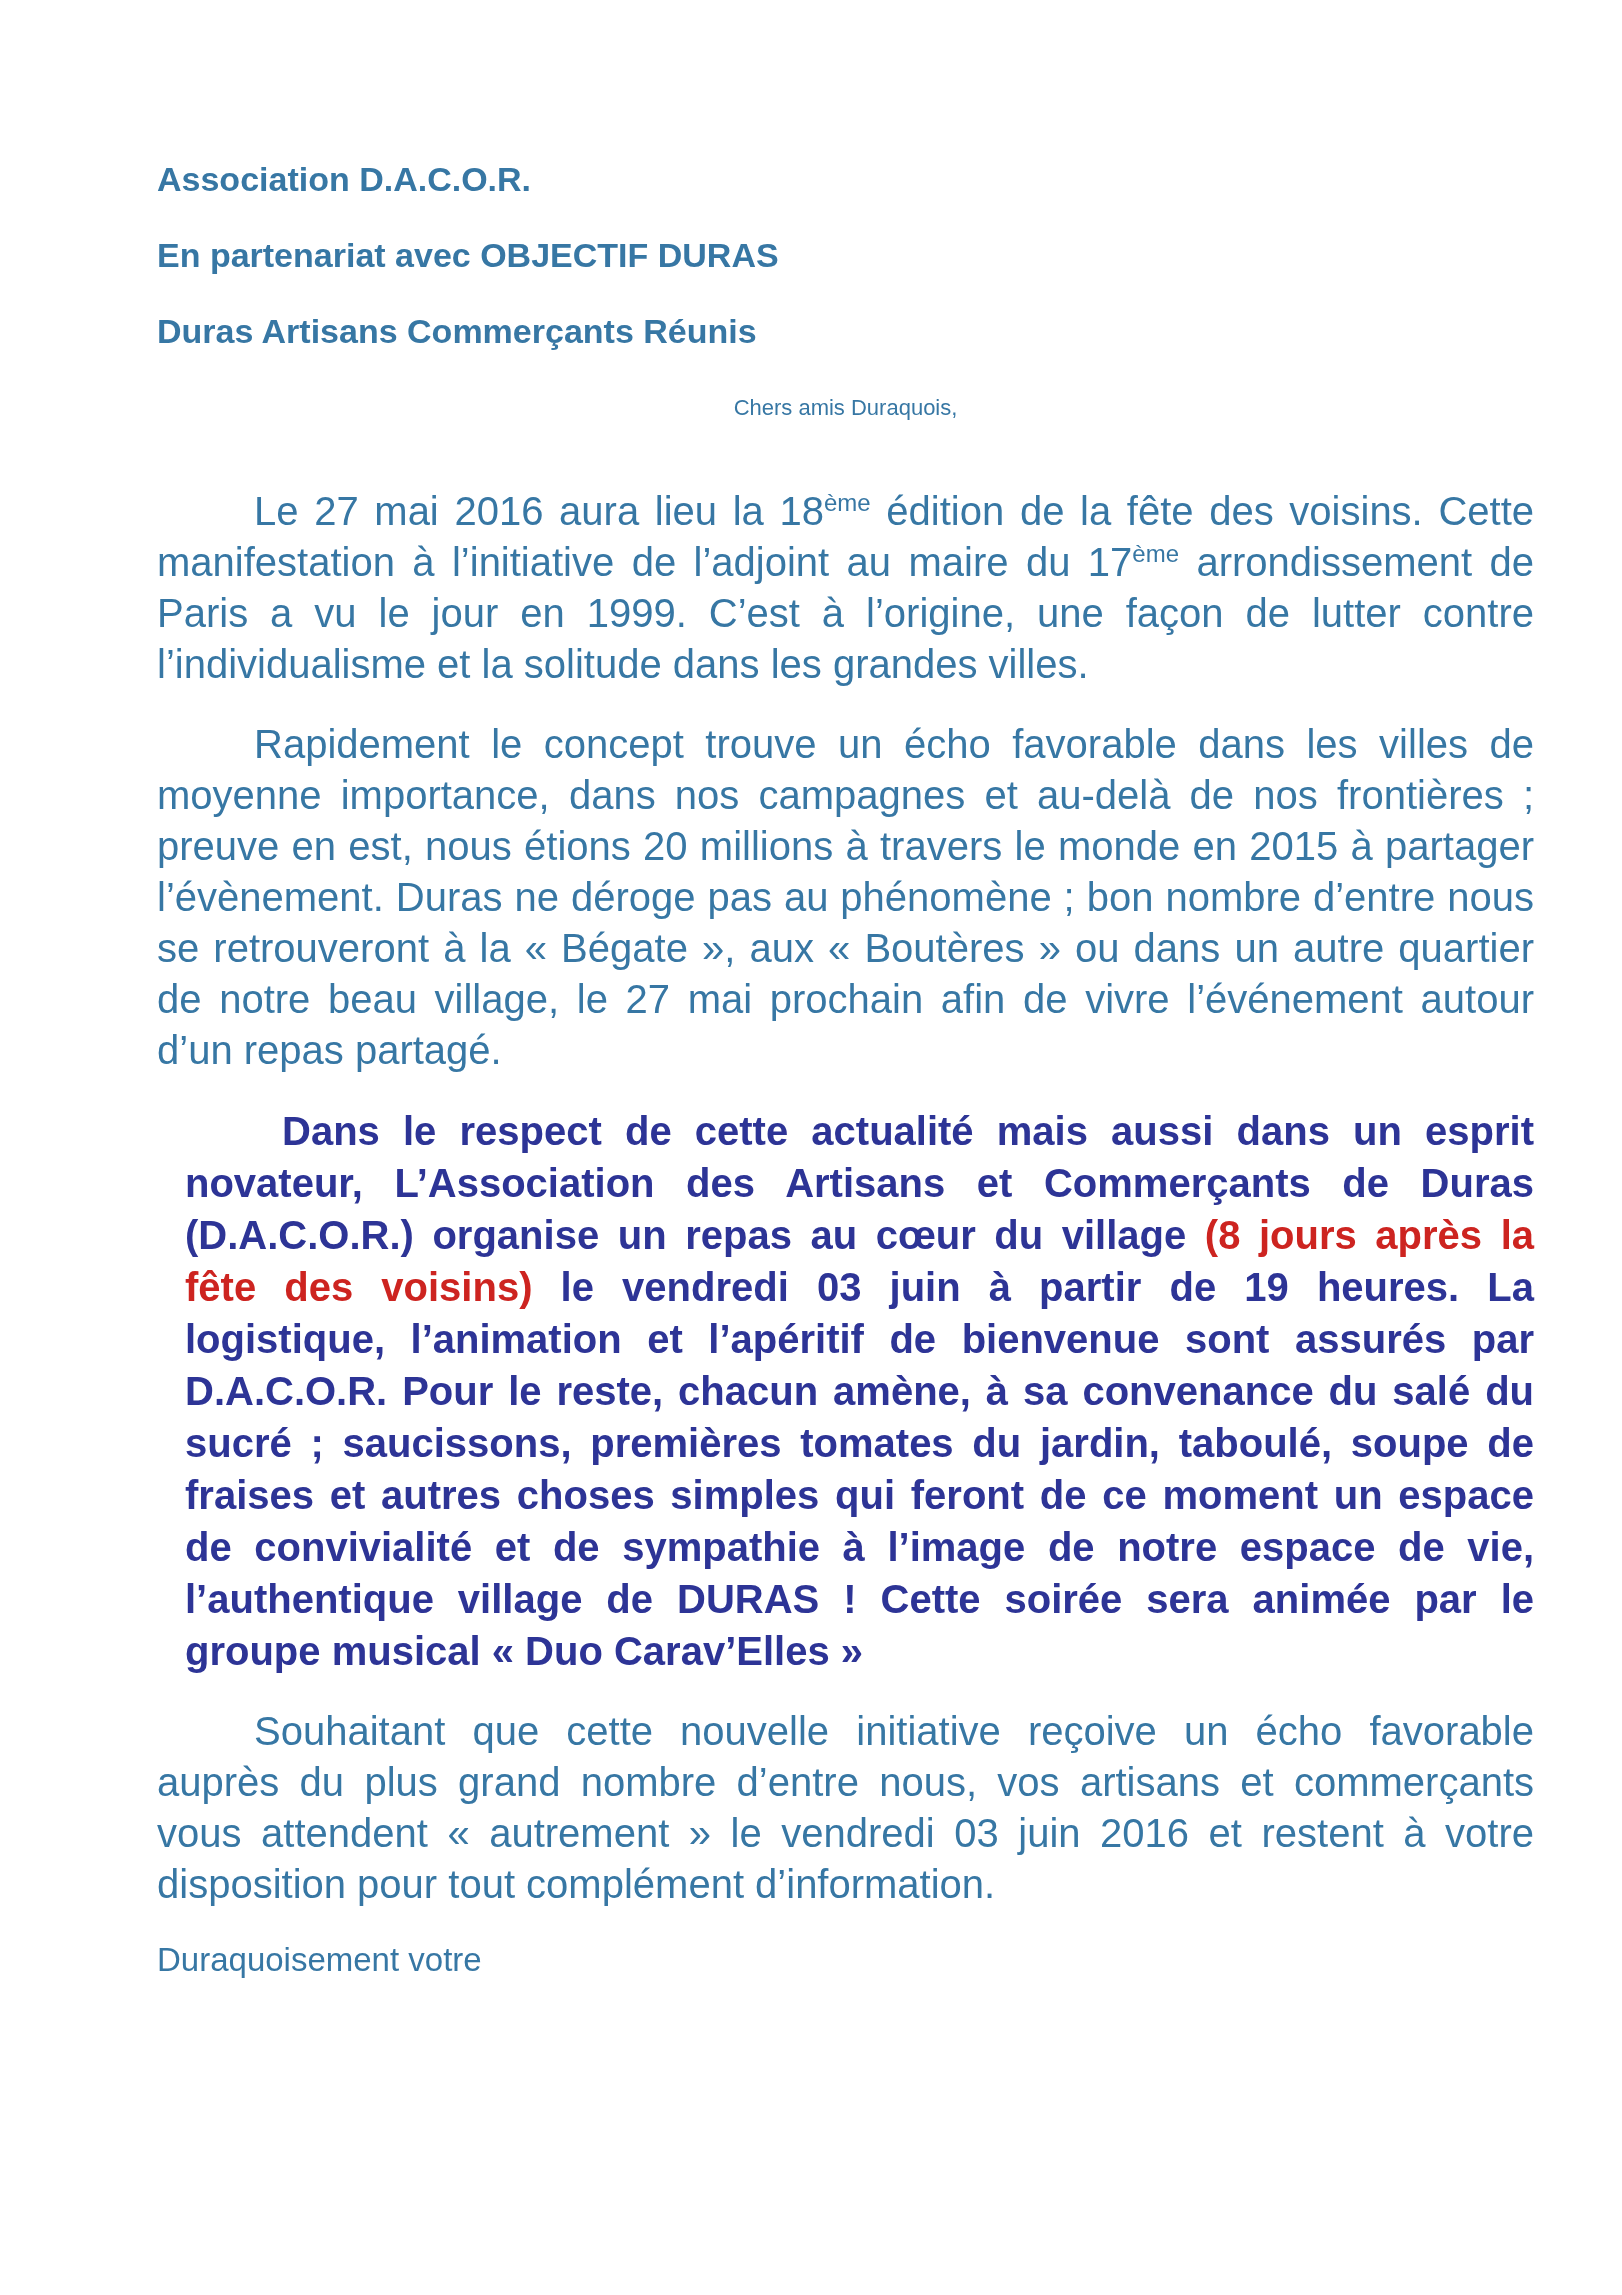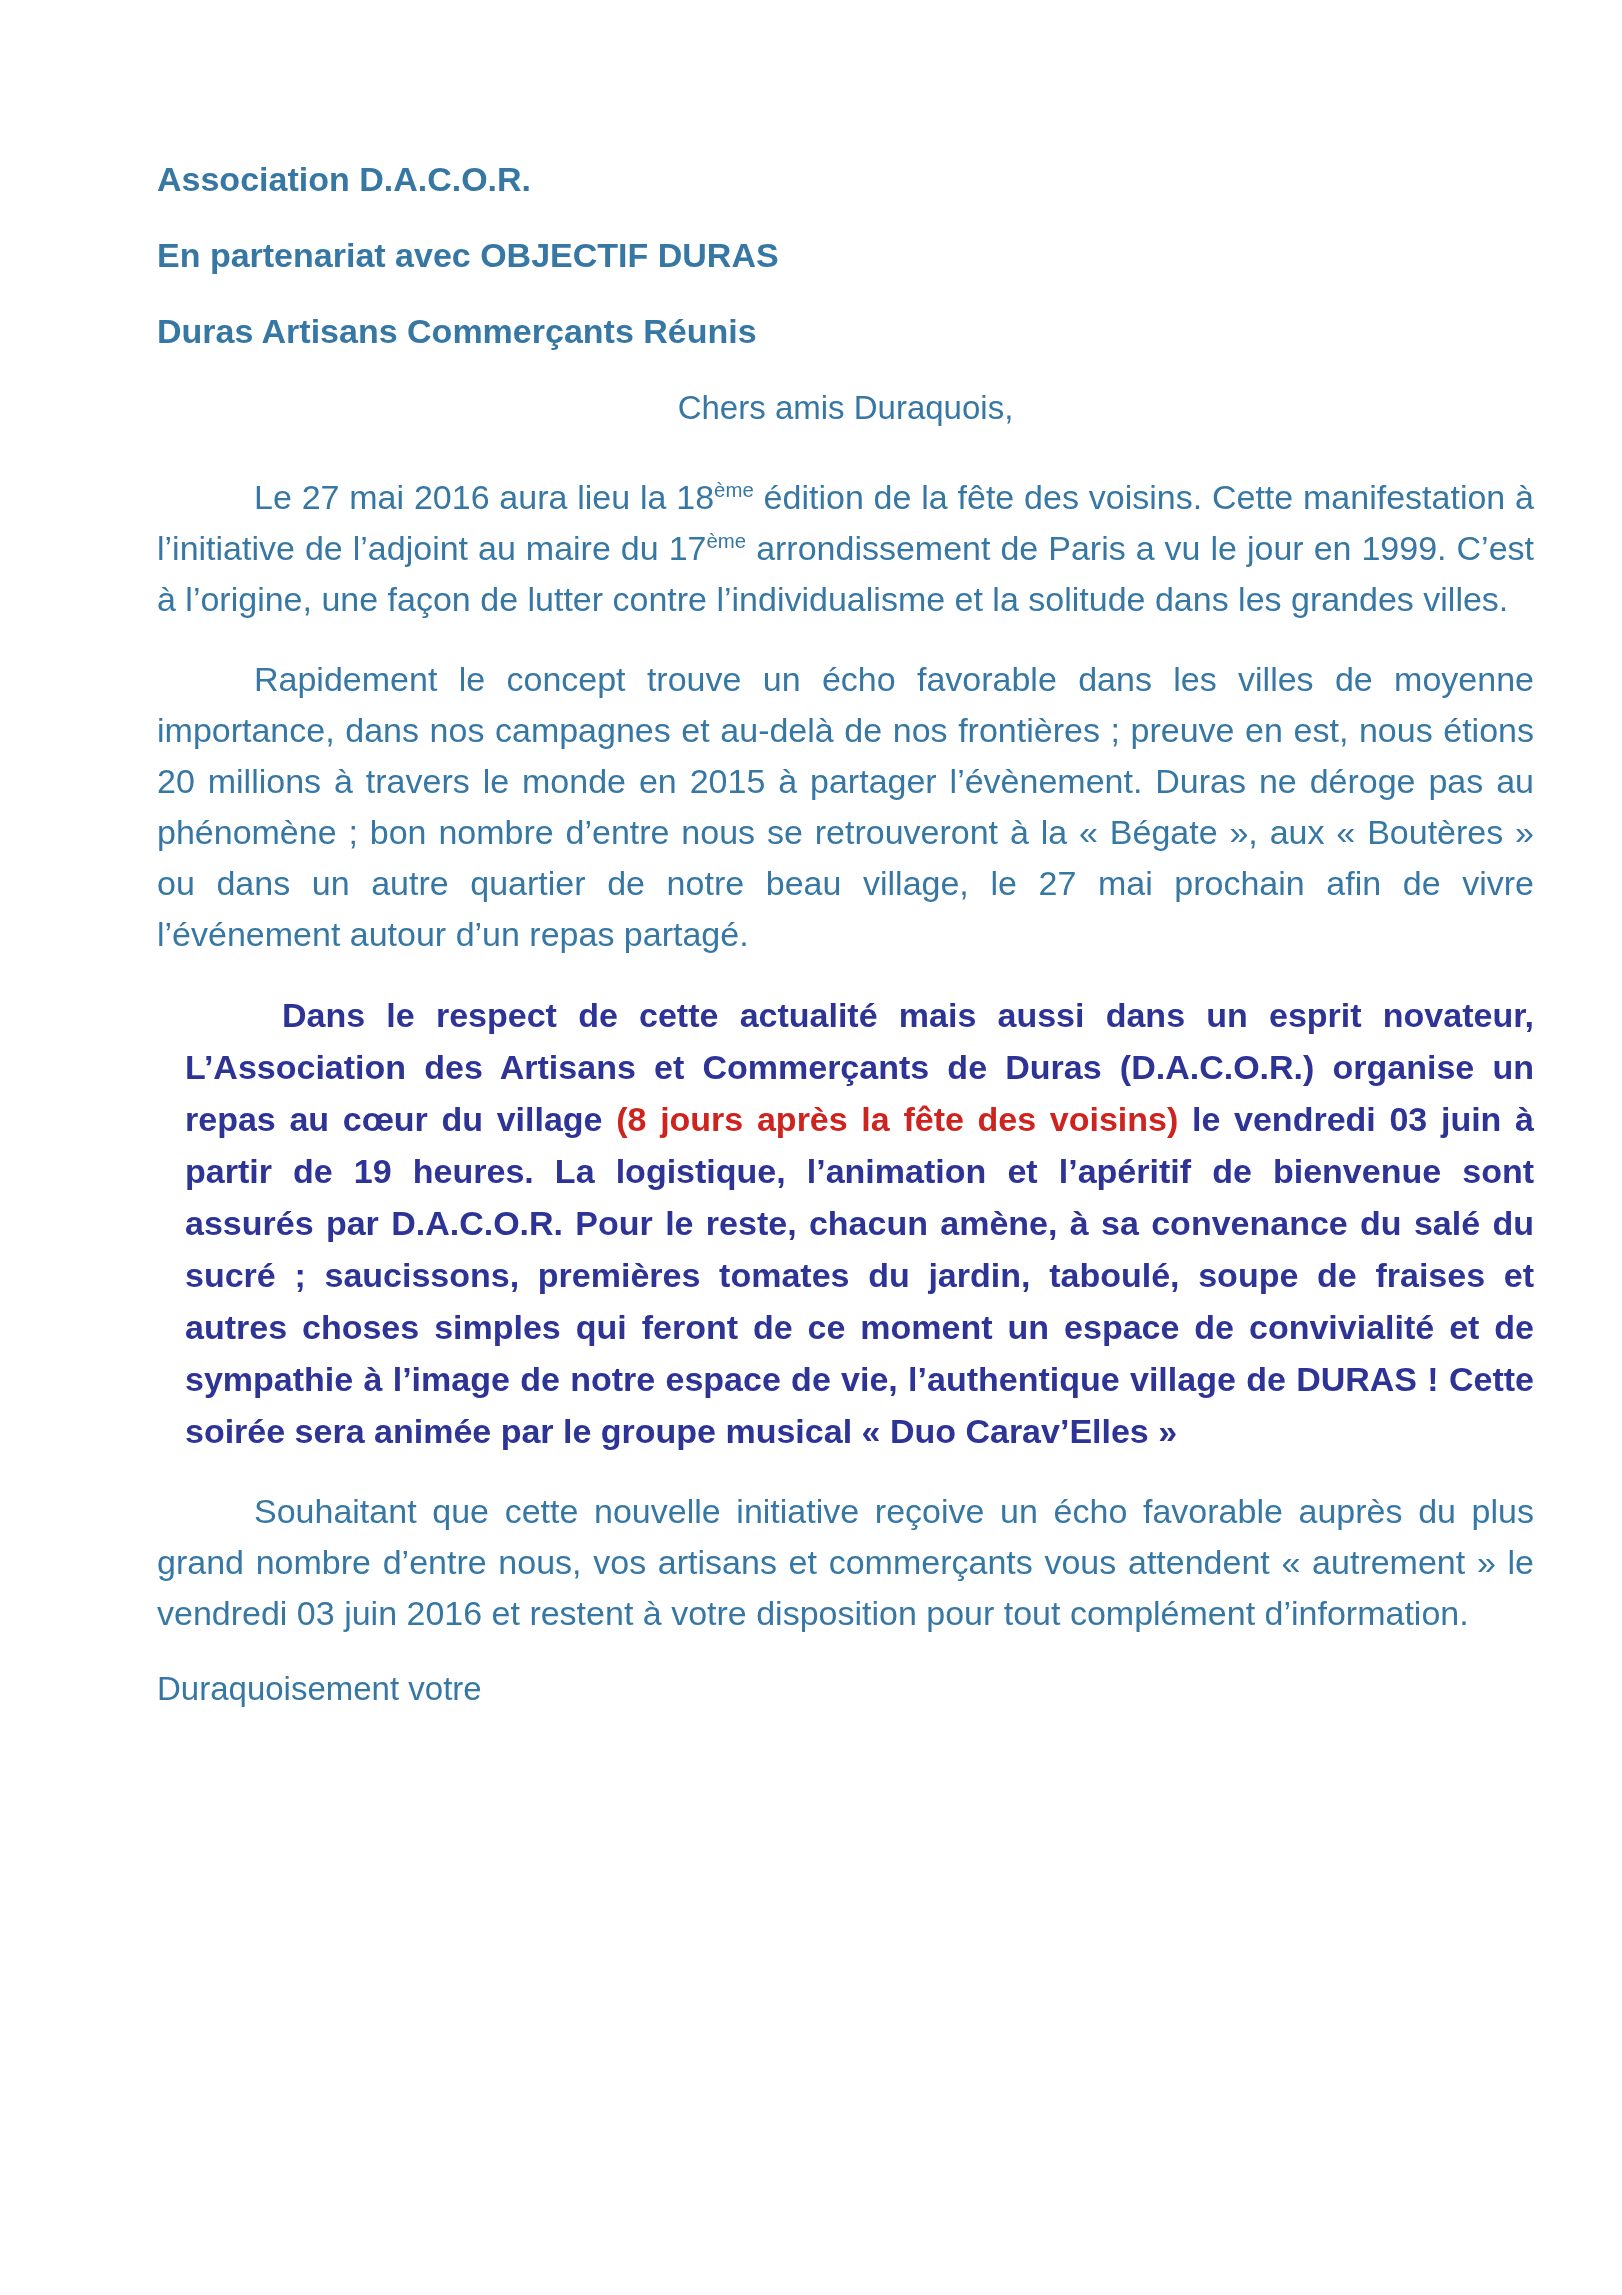--- a/index.html
+++ b/index.html
@@ -25,26 +25,26 @@
     margin: 0 0 35px 0;
   }
   .date-line {
     text-align: right;
     font-size: 33px;
     line-height: 41px;
     margin: 0 0 35px 0;
   }
   .salutation {
     text-align: center;
-    font-size: 33px;
+    font-size: 22px;
     line-height: 41px;
-    margin: 0 0 44px 0;
+    margin: 0 0 58px 0;
   }
   .para {
-    font-size: 34px;
+    font-size: 40px;
     line-height: 51px;
     text-align: justify;
     text-indent: 97px;
     margin: 0 0 29px 0;
   }
   .para.emphasis {
     font-weight: 700;
     color: var(--emphasis_navy, #2D3496);
     line-height: 52px;
     margin-left: 28px;

